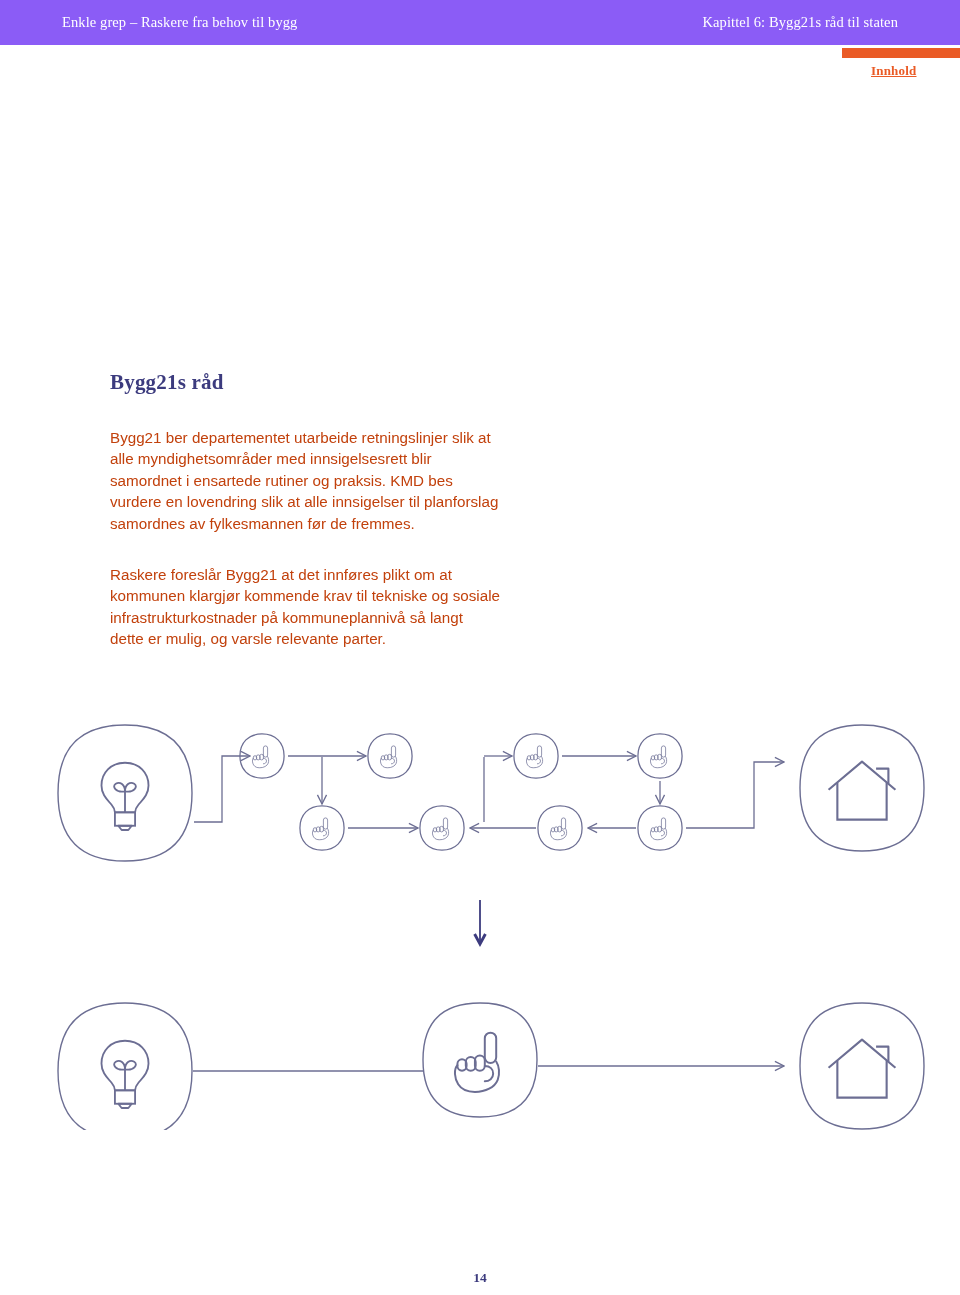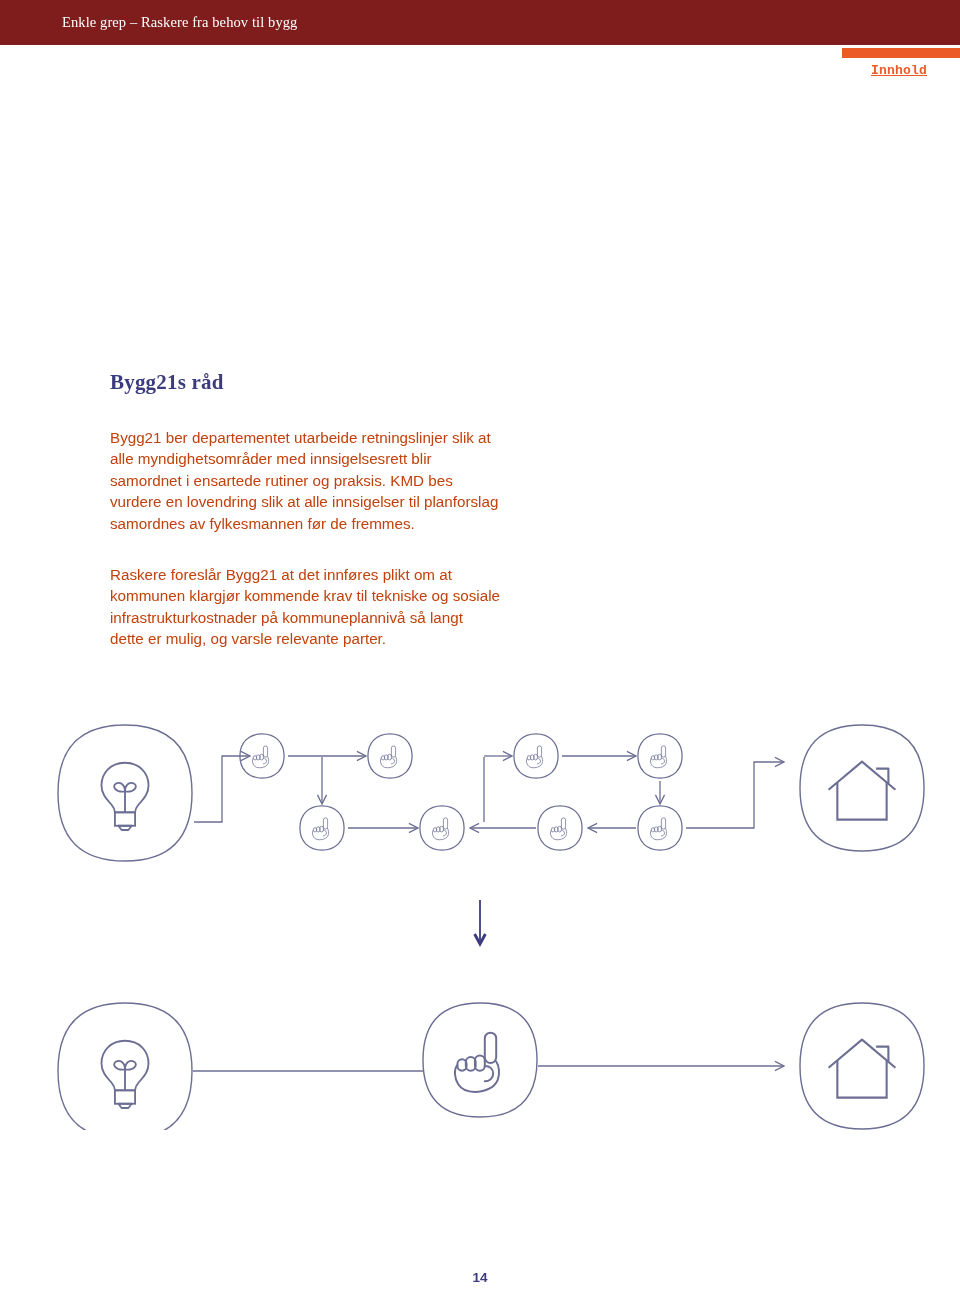--- a/index.html
+++ b/index.html
@@ -15,21 +15,21 @@
     overflow: hidden;
   }
 
   
   .page-header {
     position: absolute;
     left: 0;
     top: 0;
     width: 960px;
     height: 45px;
-    background: #7f1d1d;
+    background: #8b5cf6;
     box-sizing: border-box;
   }
   .header-left {
     position: absolute;
     left: 62px;
     top: 0;
     height: 45px;
     line-height: 45px;
     font-family: "Liberation Serif", serif;
     font-size: 14.5px;
@@ -56,21 +56,21 @@
     left: 842px;
     top: 48px;
     width: 118px;
     height: 10px;
     background: #ea5b26;
   }
   .toc-link {
     position: absolute;
     left: 871px;
     top: 63px;
-    font-family: Liberation Mono, monospace;
+    font-family: Liberation Serif, serif;
     font-weight: bold;
     font-size: 13px;
     color: #ea5b26;
     letter-spacing: 0.2px;
     white-space: nowrap;
   }
 
   
   .content {
     position: absolute;
@@ -111,31 +111,32 @@
     display: block;
   }
 
   
   .page-number {
     position: absolute;
     left: 0;
     top: 1270px;
     width: 960px;
     text-align: center;
-    font-family: Liberation Sans, sans-serif;
+    font-family: Liberation Serif, serif;
     font-weight: bold;
     font-size: 13.5px;
     color: #3c3b7e;
   }
 </style>
 </head>
 <body>
 
 <div class="page-header">
   <div class="header-left">Enkle grep – Raskere fra behov til bygg</div>
+  <div class="header-right">Kapittel 6: Bygg21s råd til staten</div>
 </div>
 
 <div class="toc-tab-bar"></div>
 <a class="toc-link" href="#">Innhold</a>
 
 <div class="content">
   <h1 class="section-title">Bygg21s råd</h1>
   <p class="body-para">Bygg21 ber departementet utarbeide retningslinjer slik at alle myndighetsområder med innsigelsesrett blir samordnet i ensartede rutiner og praksis. KMD bes vurdere en lovendring slik at alle innsigelser til planforslag samordnes av fylkesmannen før de fremmes.</p>
   <p class="body-para">Raskere foreslår Bygg21 at det innføres plikt om at kommunen klargjør kommende krav til tekniske og sosiale infrastrukturkostnader på kommuneplannivå så langt dette er mulig, og varsle relevante parter.</p>
 </div>

